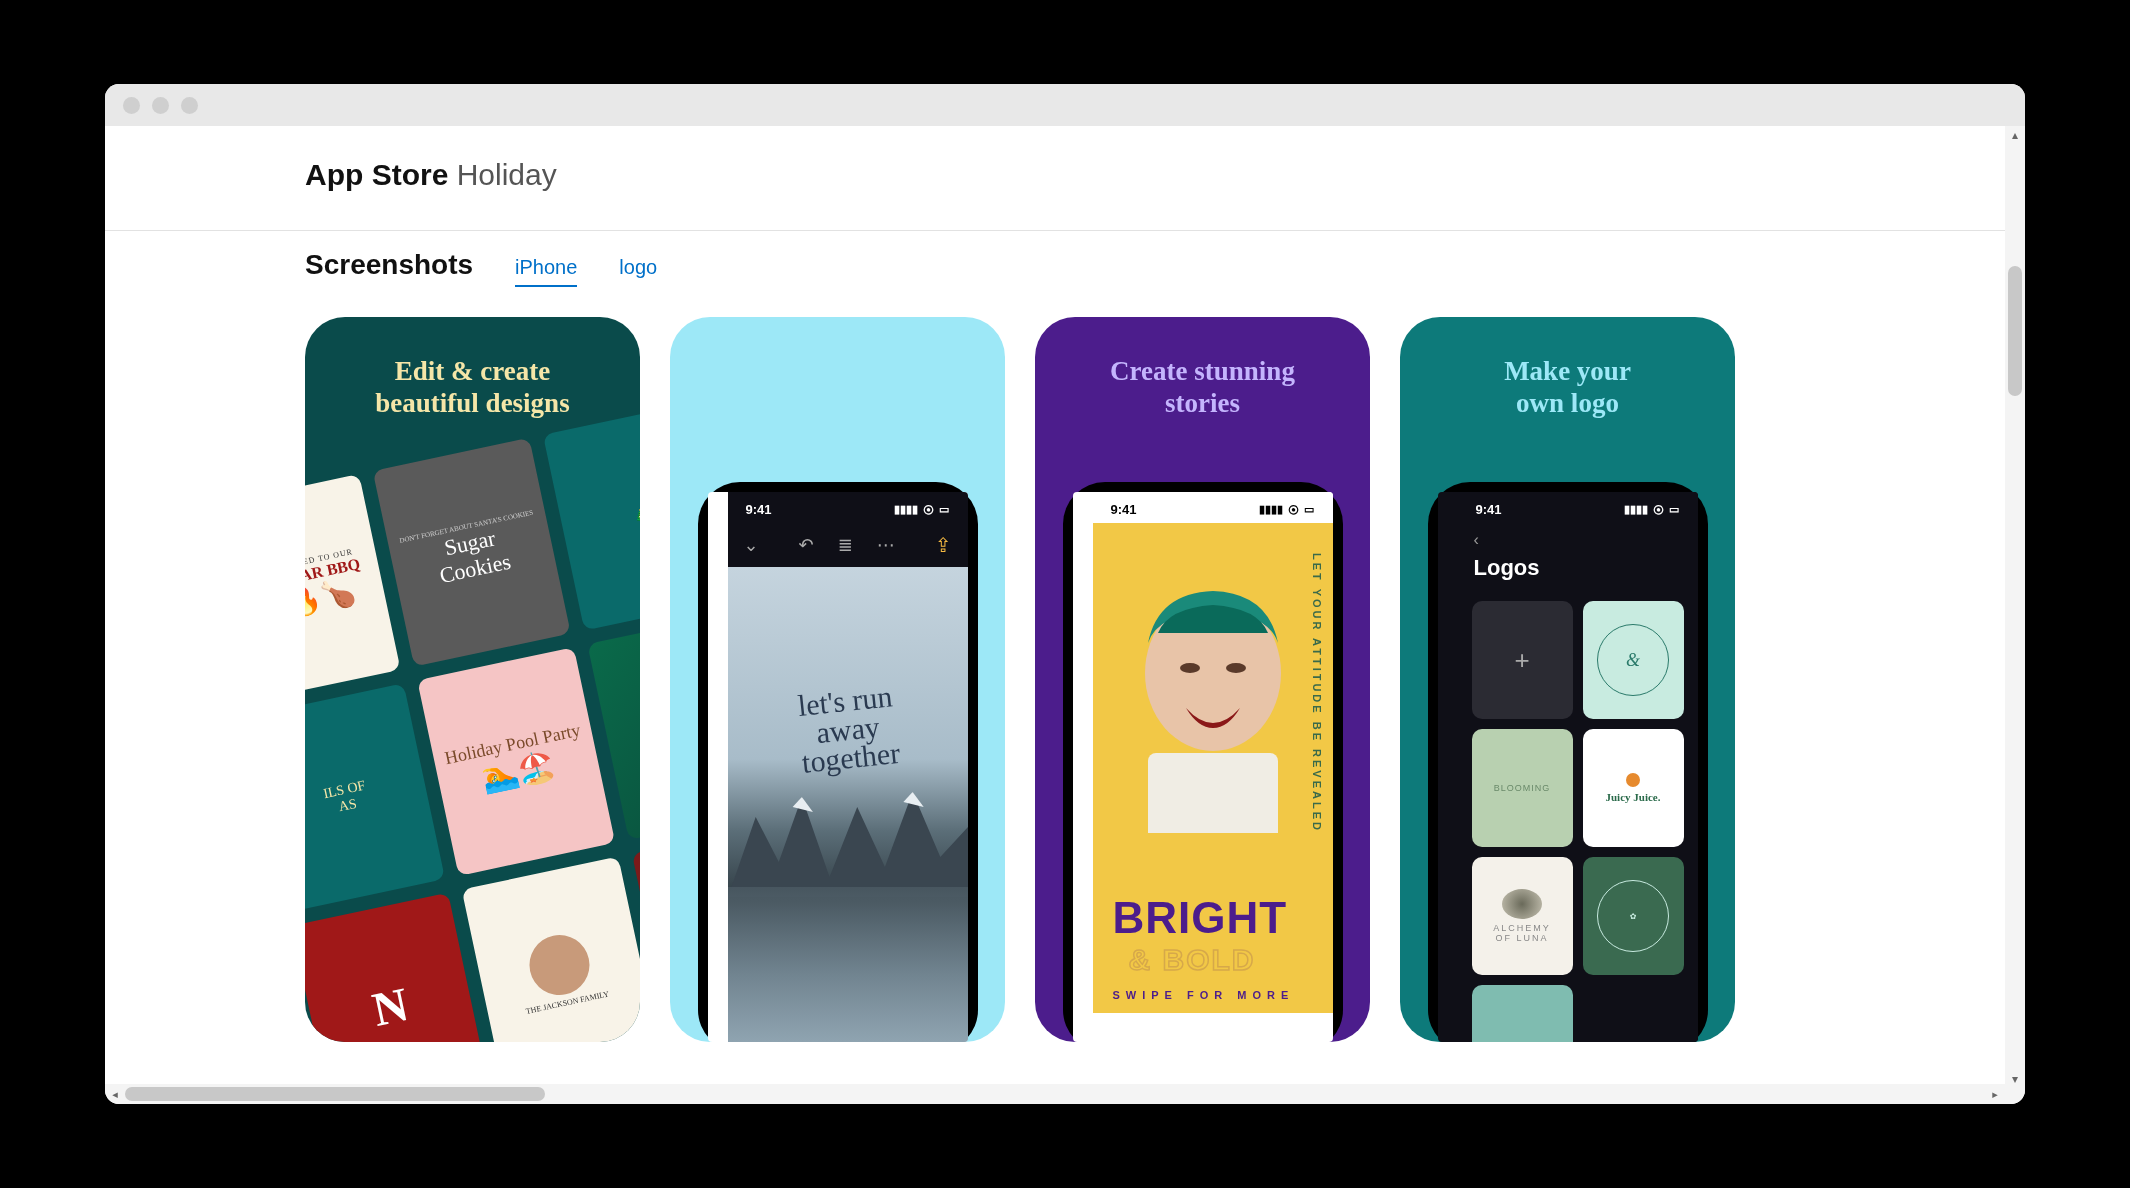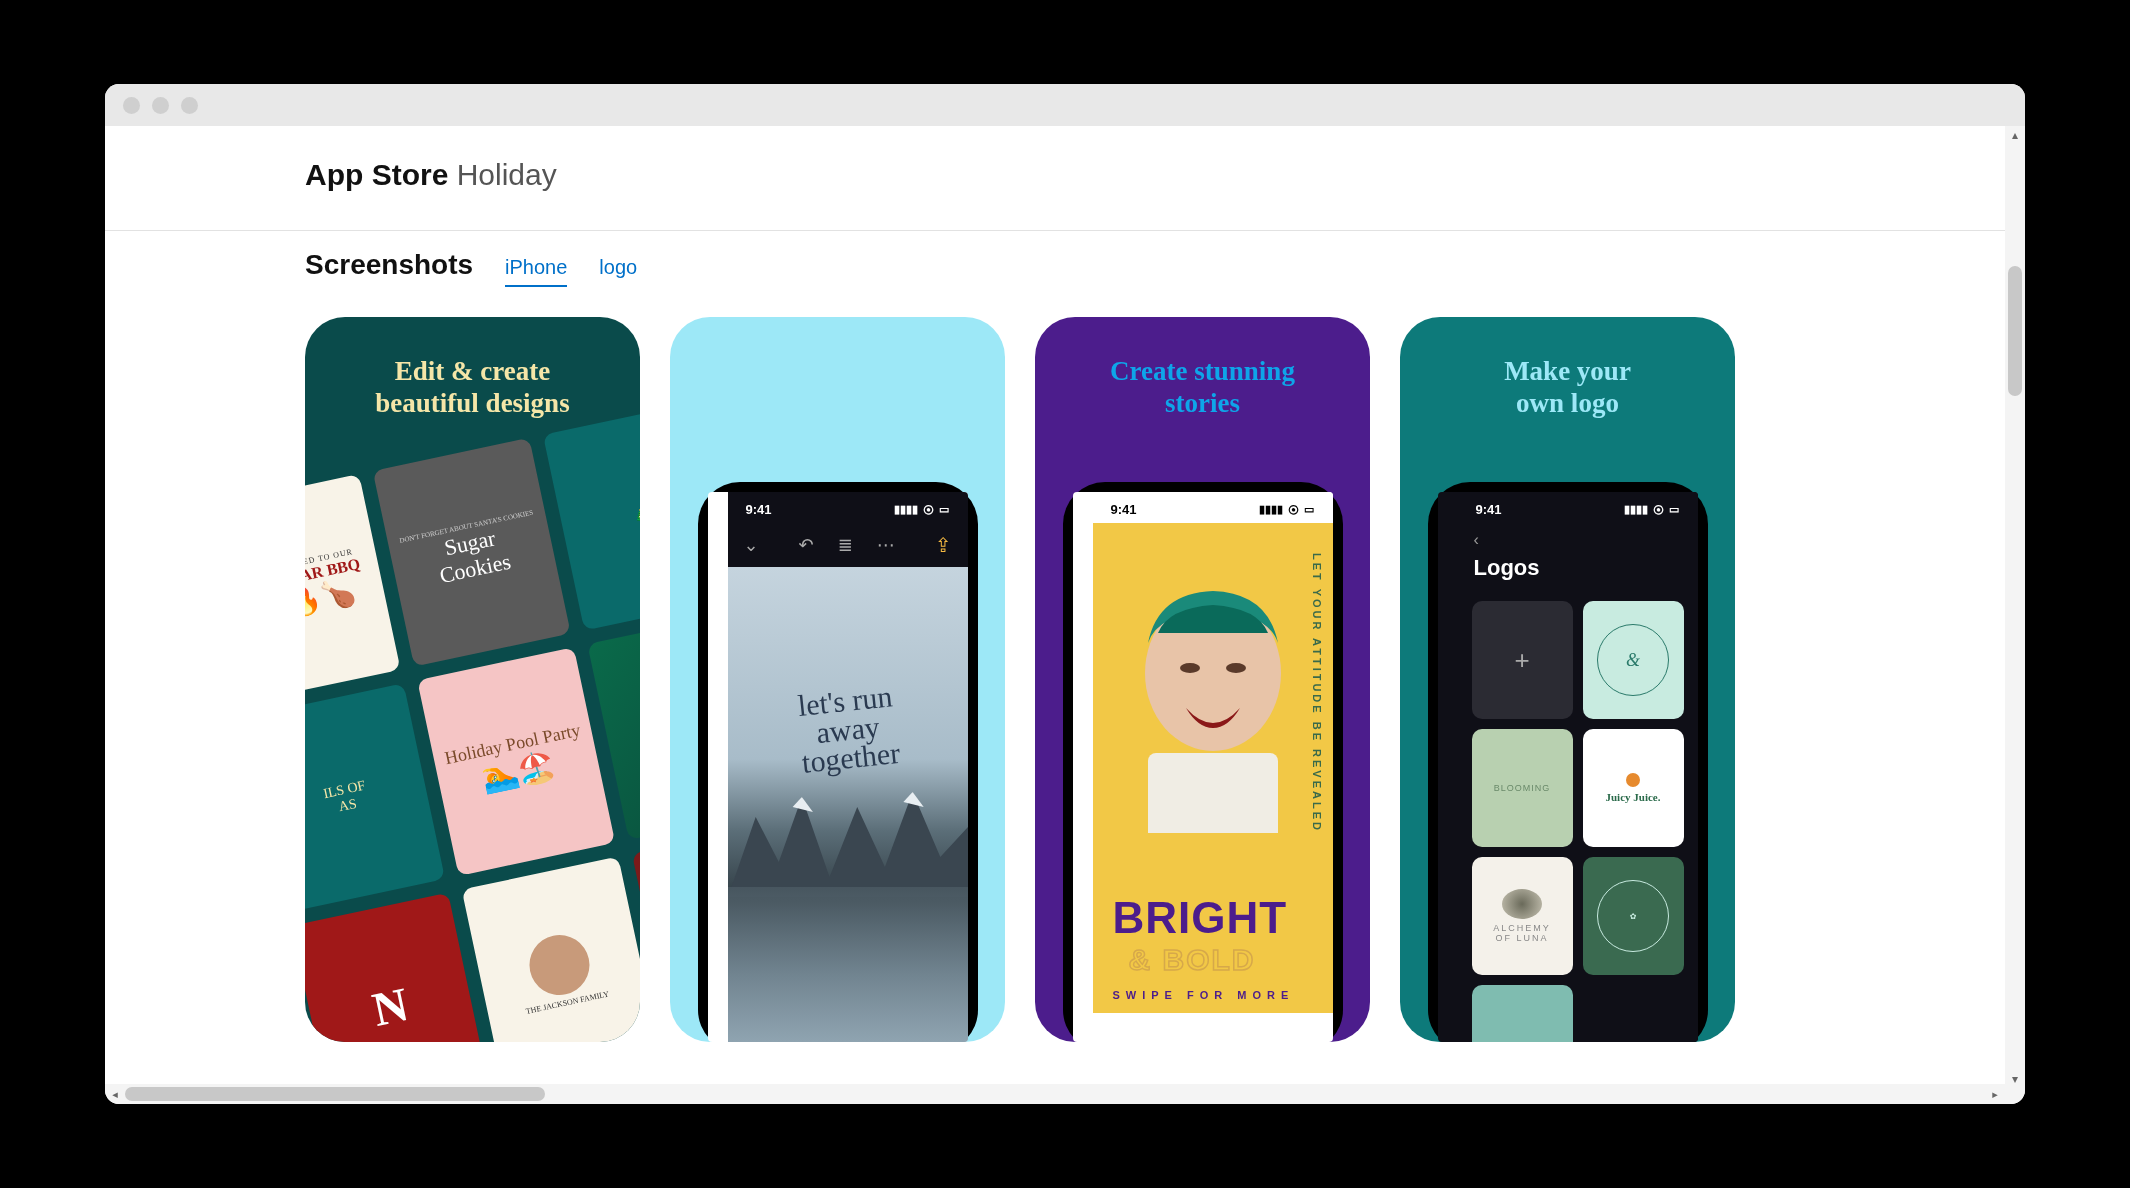--- a/index.html
+++ b/index.html
@@ -82,21 +82,21 @@
     color: #555;
   }
   .divider {
     border: none;
     border-top: 1px solid #e2e2e2;
     margin-top: 28px;
   }
   .section-row {
     display: flex;
     align-items: baseline;
-    gap: 32px;
+    gap: 42px;
     padding: 18px 200px 0 200px;
   }
   .section-title {
     font-size: 28px;
     font-weight: 700;
     color: #111;
   }
   .device-tab {
     font-size: 20px;
     color: #0070c9;
@@ -130,21 +130,21 @@
     text-align: center;
     font-family: Georgia, 'Times New Roman', serif;
     font-weight: 700;
     font-size: 27px;
     line-height: 1.2;
     padding: 38px 20px 10px 20px;
     white-space: pre-line;
   }
   .shot1 .shot-headline { color: #f5e6a8; }
   .shot2 .shot-headline { color: #4c1d8c; }
-  .shot3 .shot-headline { color: #0ea5e9; }
+  .shot3 .shot-headline { color: #c4b5fd; }
   .shot4 .shot-headline { color: #9de8f7; }
 
   
   .phone {
     position: absolute;
     left: 50%;
     transform: translateX(-50%);
     bottom: -10px;
     width: 280px;
     height: 570px;

